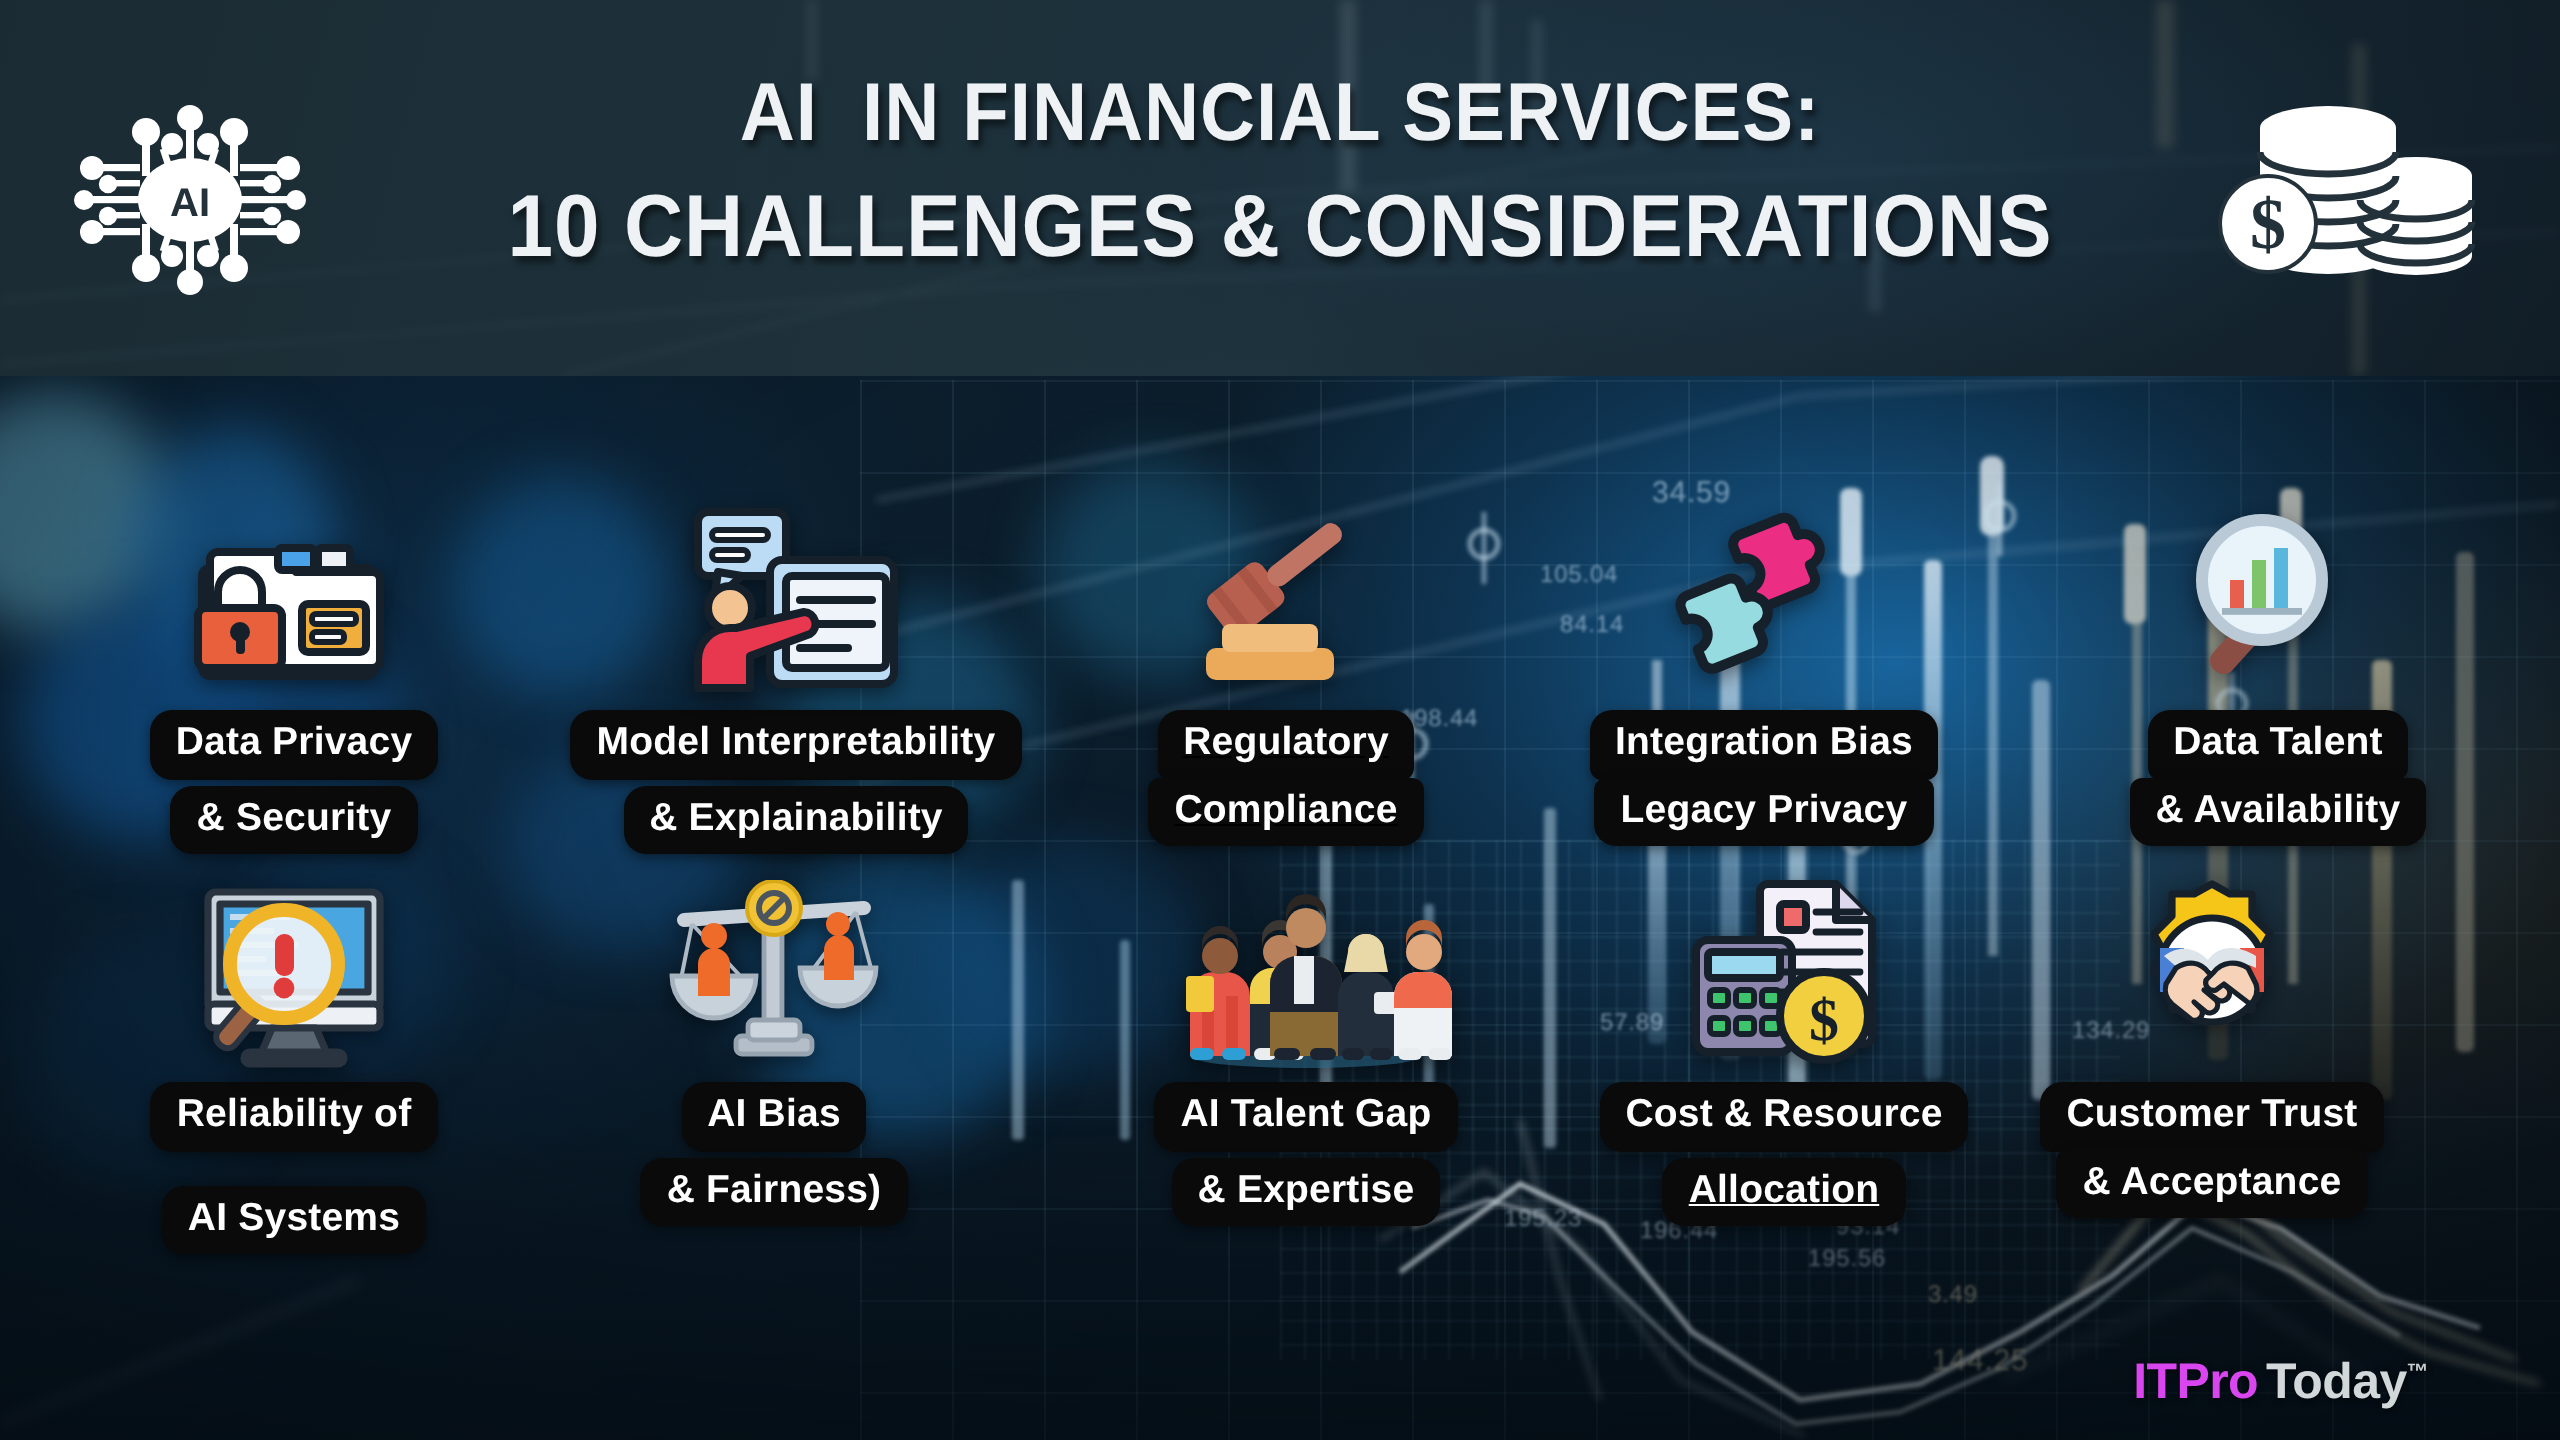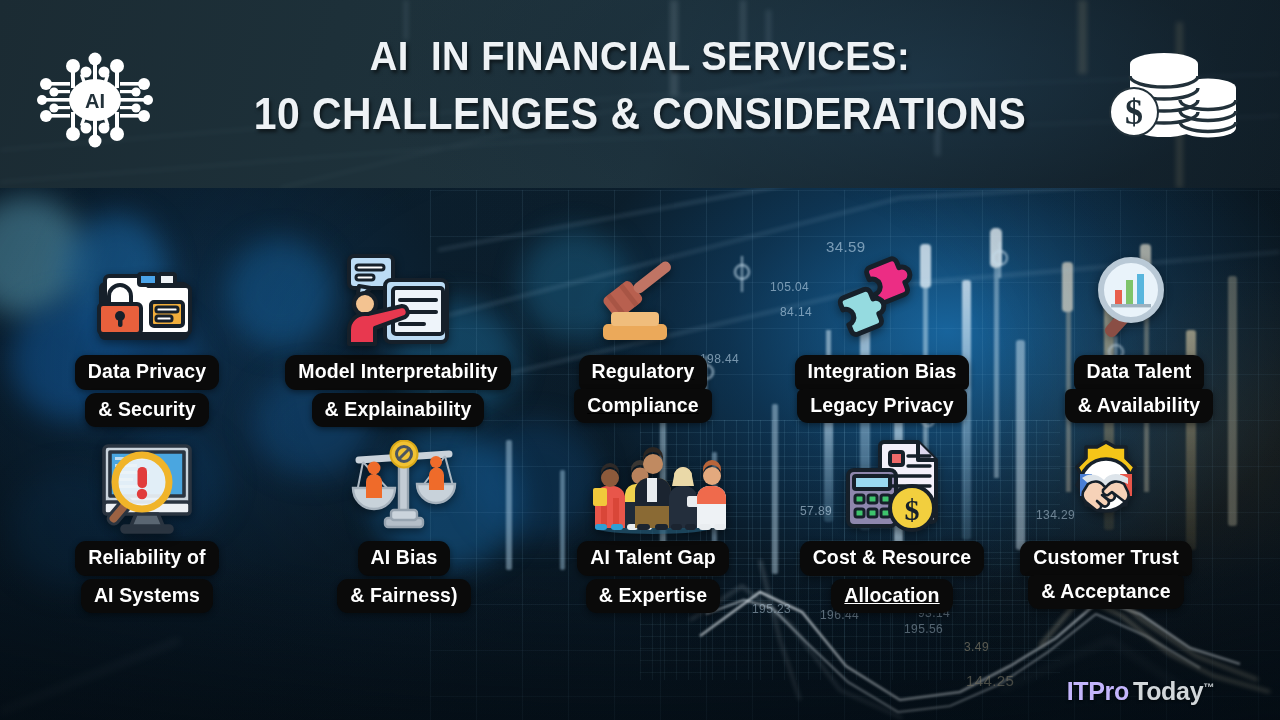--- a/index.html
+++ b/index.html
@@ -130,21 +130,21 @@
   .pill.r1 { border-radius: 11px 11px 11px 11px; }
   .pill.top { border-radius: 11px 11px 6px 6px; }
   .pill.bottom { border-radius: 6px 6px 11px 11px; margin-top: -1px; }
 
   
   .logo {
     position: absolute; right: 66px; bottom: 14px;
     font-size: 25px; font-weight: bold; letter-spacing: -0.3px;
     text-shadow: 0 1px 3px rgba(0,0,0,0.6);
   }
-  .logo .pro { color: #c4b5fd; }
+  .logo .pro { color: #d946ef; }
   .logo .today { color: #d2d7da; margin-left: 4px; }
   .logo .tm { color: #c8ced2; font-size: 11px; vertical-align: super; }
 
   .bg-num {
     position: absolute;
     color: rgba(205,230,248,0.55);
     font-family: "Liberation Sans", sans-serif;
     font-size: 12px;
     filter: blur(0.7px);
     letter-spacing: .4px;
@@ -544,25 +544,25 @@
           <g transform="rotate(40 50 44)">
             <rect x="45" y="64" width="11" height="30" rx="5" fill="#9b6243" stroke="#2a3440" stroke-width="3"></rect>
           </g>
           <circle cx="50" cy="42" r="27" fill="#eef4f9" fill-opacity=".92" stroke="#f0b429" stroke-width="7"></circle>
           <rect x="45.5" y="27" width="9.5" height="21" rx="4.5" fill="#e13c3c"></rect>
           <circle cx="50" cy="54" r="5.2" fill="#e13c3c"></circle>
         </svg>
       </div>
       <div class="labels">
         <div class="pill r1">Reliability of</div>
-        <div class="pill r1" style="margin-top:3px;">AI Systems</div>
-      </div>
-    </div>
-
-    <div class="cell" style="left:316px; top:250px; width:176px;">
+        <div class="pill r1" style="margin-top:17px;">AI Systems</div>
+      </div>
+    </div>
+
+    <div class="cell" style="left:299px; top:250px; width:176px;">
       <div class="cell-icon">
         <svg width="110" height="94" viewBox="0 0 110 94">
           <g stroke="#97a4b0" stroke-width="2.4">
             <rect x="50" y="20" width="9" height="58" fill="#c3ccd5"></rect>
             <rect x="36" y="78" width="38" height="9" rx="3" fill="#b4bec8"></rect>
             <rect x="42" y="70" width="26" height="10" rx="3" fill="#cbd4dc"></rect>
             <path d="M10 20 L100 14" stroke="#c9d2da" stroke-width="7" stroke-linecap="round" fill="none"></path>
           </g>
           <g stroke="#aeb9c3" stroke-width="2" fill="none">
             <path d="M14 22 L8 52 M14 22 L40 50"></path>

